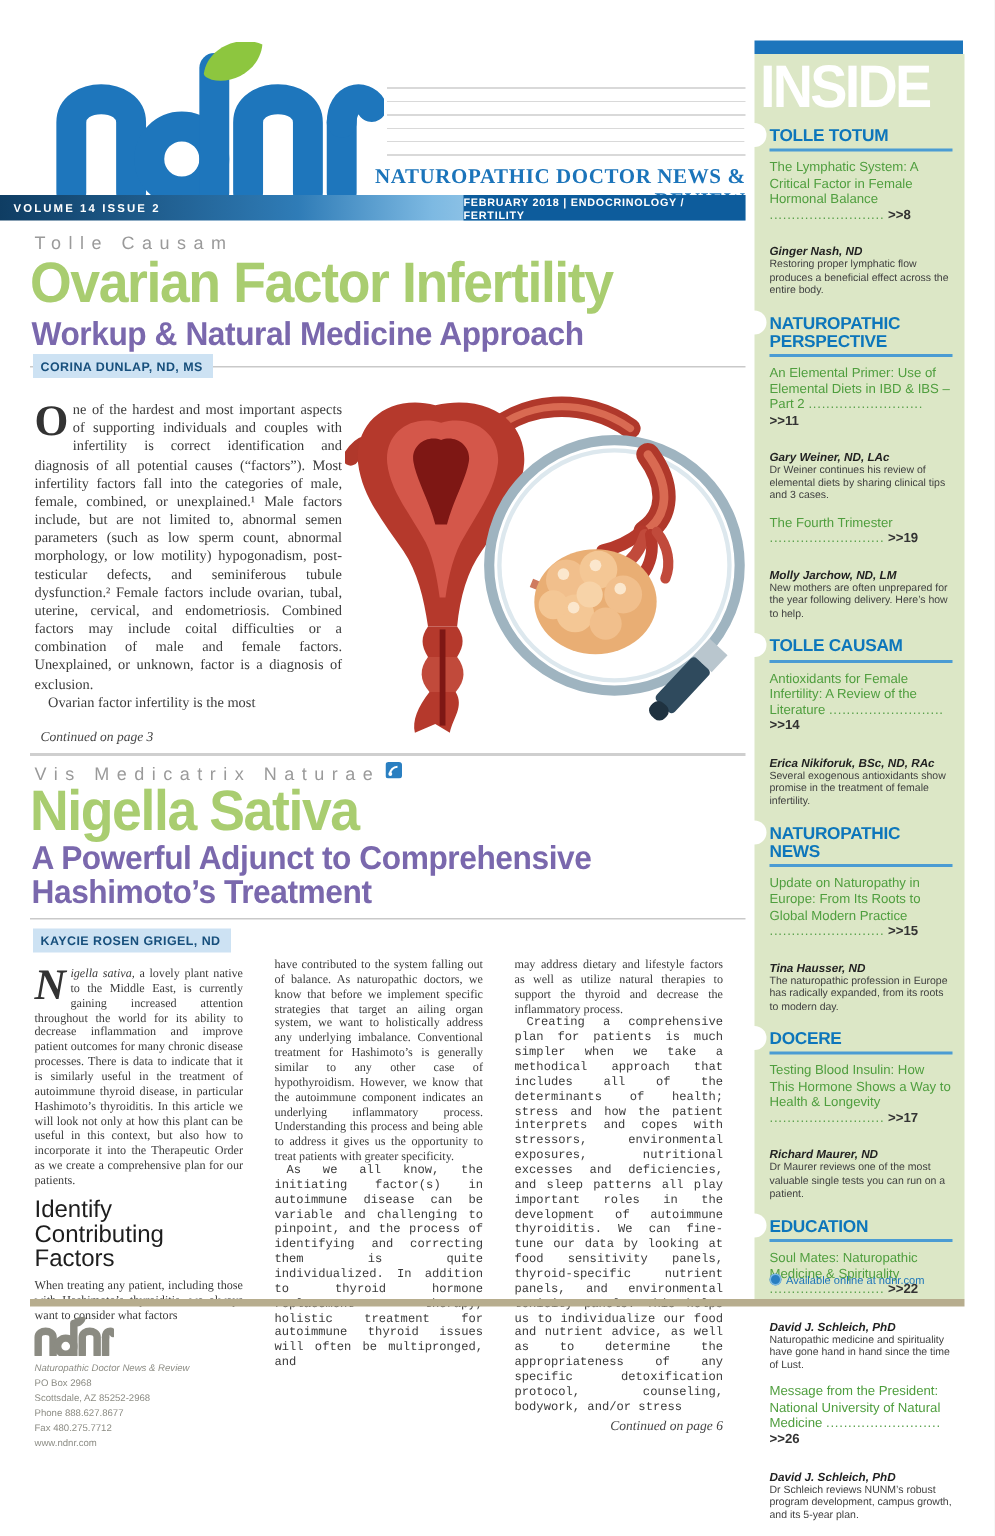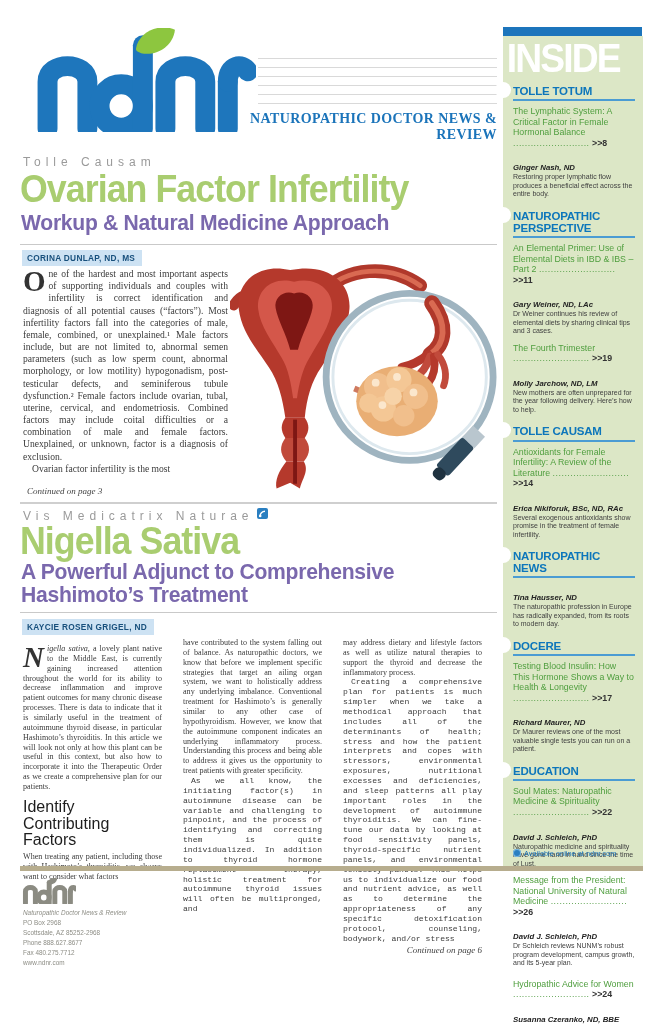--- a/index.html
+++ b/index.html
@@ -79,26 +79,32 @@
       <circle cx="101" cy="90" r="25"></circle>
       <path d="M126,116 L126,20"></path>
       <path d="M152,116 L152,62 C152,38 198,38 198,62 L198,116"></path>
       <path d="M224,116 L224,62"></path>
       <path d="M224,62 C224,42 241,40 247,50"></path>
     </g>
     <path d="M118,24 C121,4 146,-6 163,2 C161,22 140,33 124,29 C119,27 118,26 118,24 Z" fill="#8dc63f"></path>
   </svg>
   <div class="pinstripes"></div>
   <div class="tagline">NATUROPATHIC DOCTOR NEWS &amp; REVIEW</div>
+  <div class="vol-bar">
+    <span class="vol-label">VOLUME 14 ISSUE 2</span>
+    <div class="issue-box">
+      <span class="issue-label">FEBRUARY 2018 | ENDOCRINOLOGY / FERTILITY</span>
+    </div>
+  </div>
 
   <div class="kicker" style="top:155px">Tolle Causam</div>
   <h1 class="h-title" style="top:170px;margin:0">Ovarian Factor Infertility</h1>
   <h2 class="h-sub" style="top:211px;margin:0">Workup &amp; Natural Medicine Approach</h2>
   <div class="rule" style="top:244px"></div>
-  <div class="byline" style="top:250px">CORINA DUNLAP, ND, MS</div>
+  <div class="byline" style="top:236px">CORINA DUNLAP, ND, MS</div>
 
   <div class="body1 serif">
     <p style="margin:0">
       <span class="dropcap">O</span><span>ne of the hardest and most important aspects of supporting individuals and couples with infertility is correct identification and diagnosis of all potential causes (“factors”). Most infertility factors fall into the categories of male, female, combined, or unexplained.¹ Male factors include, but are not limited to, abnormal semen parameters (such as low sperm count, abnormal morphology, or low motility) hypogonadism, post-testicular defects, and seminiferous tubule dysfunction.² Female factors include ovarian, tubal, uterine, cervical, and endometriosis. Combined factors may include coital difficulties or a combination of male and female factors. Unexplained, or unknown, factor is a diagnosis of exclusion.</span>
     </p>
     <p class="p2" style="margin:0">Ovarian factor infertility is the most</p>
   </div>
   <div class="continued cont1">Continued on page 3</div>
 
   <svg class="illus" viewBox="0 0 275 250">
@@ -200,20 +206,21 @@
           <div class="sb-head">TOLLE CAUSAM</div>
           <div class="sb-entry">
             <div class="sb-title"><span class="t">Antioxidants for Female Infertility: A Review of the Literature </span><span class="dots"></span> <span class="pg">&gt;&gt;14</span></div>
             <div class="sb-author">Erica Nikiforuk, BSc, ND, RAc</div>
             <div class="sb-blurb">Several exogenous antioxidants show promise in the treatment of female infertility.</div>
           </div>
         </div>
         <div class="sb-section">
           <div class="sb-head">NATUROPATHIC NEWS</div>
           <div class="sb-entry">
+            <div class="sb-title"><span class="t">Update on Naturopathy in Europe: From Its Roots to Global Modern Practice </span><span class="dots"></span> <span class="pg">&gt;&gt;15</span></div>
             <div class="sb-author">Tina Hausser, ND</div>
             <div class="sb-blurb">The naturopathic profession in Europe has radically expanded, from its roots to modern day.</div>
           </div>
         </div>
         <div class="sb-section">
           <div class="sb-head">DOCERE</div>
           <div class="sb-entry">
             <div class="sb-title"><span class="t">Testing Blood Insulin: How This Hormone Shows a Way to Health &amp; Longevity </span><span class="dots"></span> <span class="pg">&gt;&gt;17</span></div>
             <div class="sb-author">Richard Maurer, ND</div>
             <div class="sb-blurb">Dr Maurer reviews one of the most valuable single tests you can run on a patient.</div>

